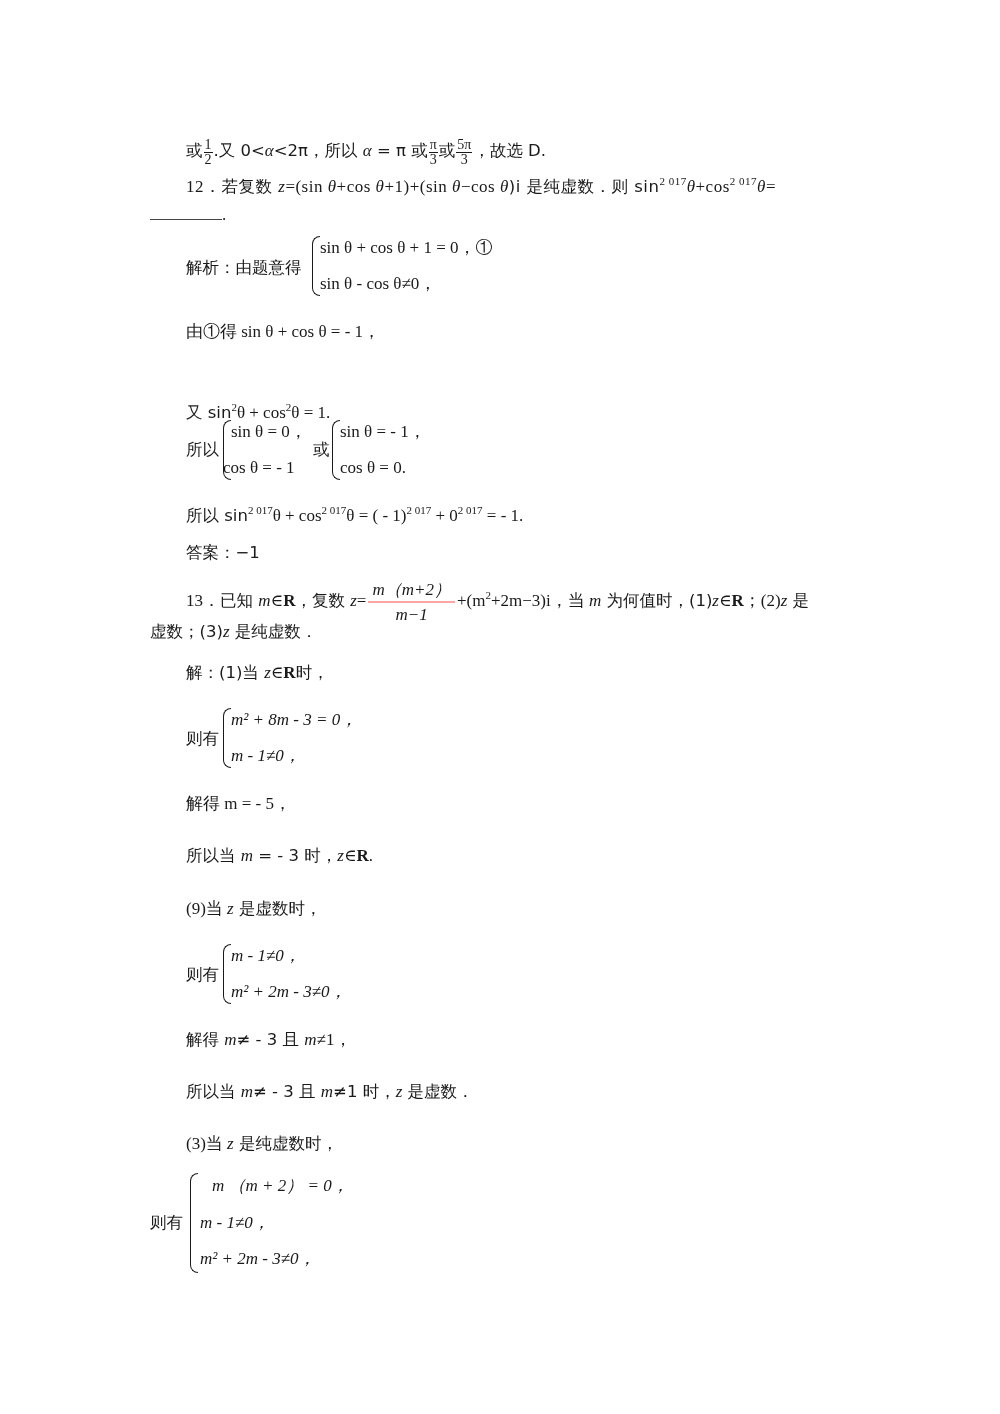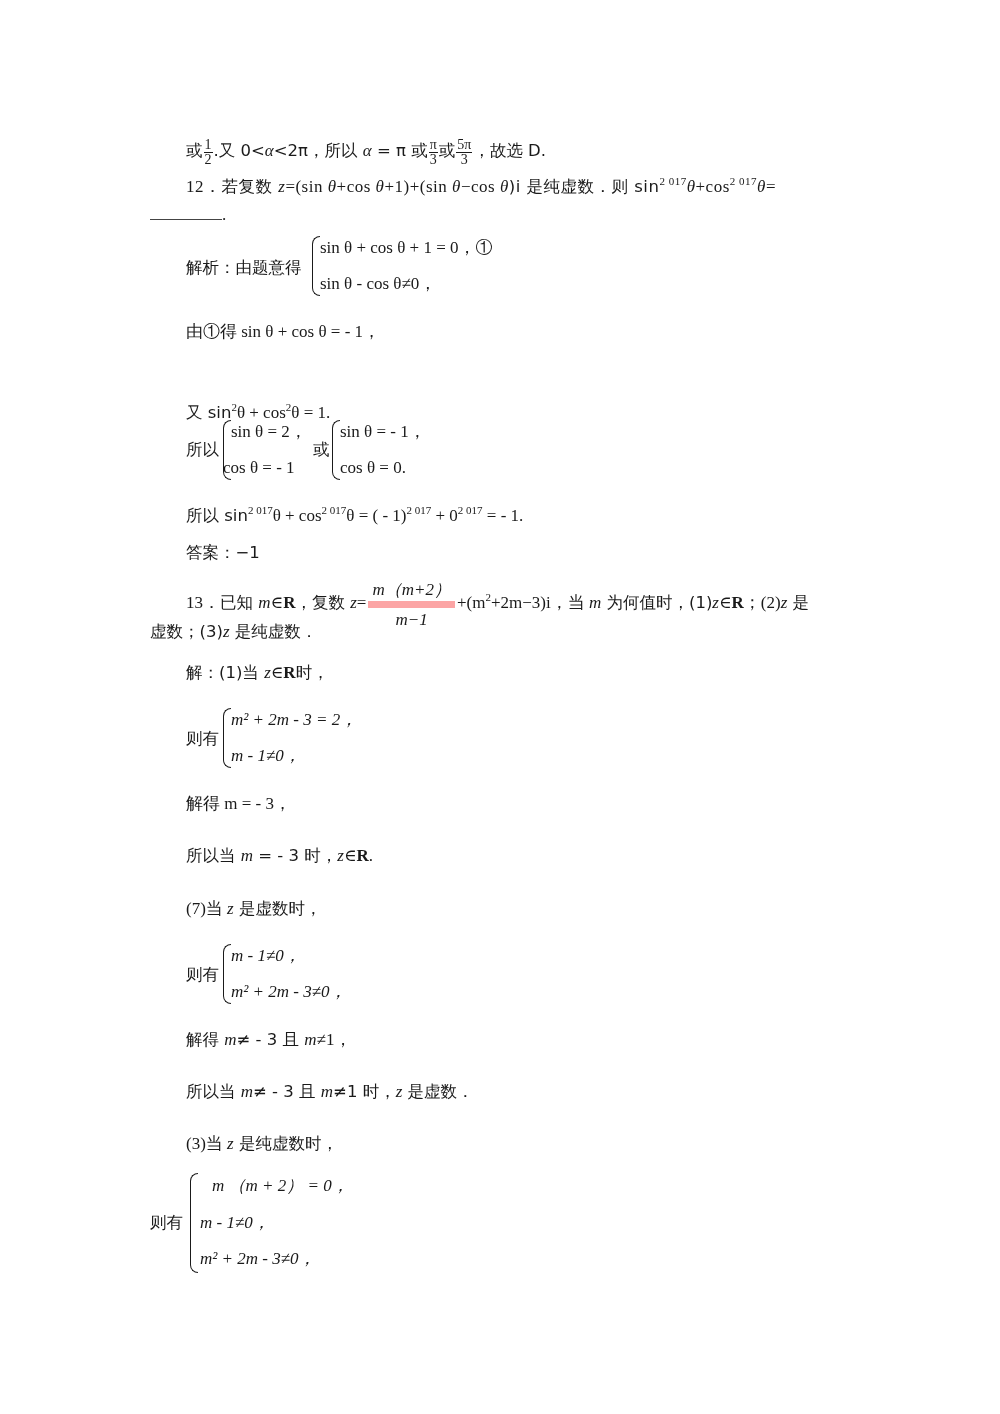--- a/index.html
+++ b/index.html
@@ -8,21 +8,21 @@
   .ln { position:absolute; white-space:nowrap; font-size:17px; line-height:20px; }
   .cj { font-family:"DejaVu Sans","Liberation Sans",sans-serif; font-size:16.5px; }
   .i { font-style:italic; }
   .b { font-weight:bold; }
   sup { font-size:11px; vertical-align:7px; line-height:0; }
   .frac { display:inline-block; vertical-align:middle; text-align:center; line-height:1; margin:0 1px; }
   .frac .num { display:block; font-size:14px; padding:0 1px; }
   .frac .den { display:block; font-size:14px; border-top:1px solid #1a1a1a; padding:0 1px; }
   .bigfrac { display:inline-block; vertical-align:middle; text-align:center; line-height:1.15; margin:0 2px; }
   .bigfrac .num { display:block; font-size:17px; padding:0 4px 1px; }
-  .bigfrac .den { display:block; font-size:17px; border-top:7px solid #fca5a5; padding:2px 4px 0; }
+  .bigfrac .den { display:block; font-size:17px; border-top:2px solid #fca5a5; padding:2px 4px 0; }
   .brace { position:absolute; border:1.6px solid #1a1a1a; border-right:none; width:7px; border-radius:8px 0 0 8px; }
   .blank { display:inline-block; width:72px; border-bottom:1.5px solid #444; height:14px; vertical-align:baseline; }
 </style>
 </head>
 <body>
 
 <div class="ln" style="left:186px; top:138px;">
   <span class="cj">或</span><span class="frac"><span class="num">1</span><span class="den">2</span></span><span class="cj">.又 0&lt;</span><span class="i">α</span><span class="cj">&lt;2π，所以 </span><span class="i">α</span><span class="cj"> = π 或</span><span class="frac"><span class="num">π</span><span class="den">3</span></span><span class="cj">或</span><span class="frac"><span class="num">5π</span><span class="den">3</span></span><span class="cj">，故选 D.</span>
 </div>
 
@@ -39,21 +39,21 @@
 <div class="ln" style="left:320px; top:274px;">sin θ - cos θ≠0，</div>
 
 <div class="ln" style="left:186px; top:322px;">由①得 sin θ + cos θ = - 1，</div>
 
 <div class="ln" style="left:186px; top:374px;margin-top:29px;">
   <span class="cj">又 sin</span><sup>2</sup><span>θ + cos</span><sup>2</sup><span>θ = 1.</span>
 </div>
 
 <div class="ln cj" style="left:186px; top:440px;">所以</div>
 <div class="brace" style="left:223px; top:420px; height:58px;"></div>
-<div class="ln" style="left:231px; top:422px;">sin θ = 2，</div>
+<div class="ln" style="left:231px; top:422px;">sin θ = 0，</div>
 <div class="ln" style="left:223px; top:458px;">cos θ = - 1</div>
 <div class="ln cj" style="left:313px; top:440px;">或</div>
 <div class="brace" style="left:332px; top:420px; height:58px;"></div>
 <div class="ln" style="left:340px; top:422px;">sin θ = - 1，</div>
 <div class="ln" style="left:340px; top:458px;">cos θ = 0.</div>
 
 <div class="ln" style="left:186px; top:506px;">
   <span class="cj">所以 sin</span><sup>2 017</sup><span>θ + cos</span><sup>2 017</sup><span>θ = ( - 1)</span><sup>2 017</sup><span> + 0</span><sup>2 017</sup><span> = - 1.</span>
 </div>
 
@@ -64,31 +64,31 @@
 </div>
 <div class="ln" style="left:150px; top:622px;">
   <span class="cj">虚数；(3)</span><span class="i">z</span><span class="cj"> 是纯虚数．</span>
 </div>
 
 <div class="ln" style="left:186px; top:663px;">
   <span class="cj">解：(1)当 </span><span class="i">z</span><span>∈</span><span class="b">R</span><span class="cj">时，</span>
 </div>
 <div class="ln cj" style="left:186px; top:729px;">则有</div>
 <div class="brace" style="left:223px; top:708px; height:58px;"></div>
-<div class="ln i" style="left:231px; top:710px;">m² + 2m - 3 = 2，</div>
+<div class="ln i" style="left:231px; top:710px;">m² + 8m - 3 = 0，</div>
 <div class="ln i" style="left:231px; top:746px;">m - 1≠0，</div>
 
-<div class="ln" style="left:186px; top:794px;">解得 m = - 3，</div>
+<div class="ln" style="left:186px; top:794px;">解得 m = - 5，</div>
 
 <div class="ln" style="left:186px; top:846px;">
   <span class="cj">所以当 </span><span class="i">m</span><span class="cj"> = - 3 时，</span><span class="i">z</span><span>∈</span><span class="b">R</span><span>.</span>
 </div>
 
 <div class="ln" style="left:186px; top:899px;">
-  <span>(7)当 </span><span class="i">z</span><span class="cj"> 是虚数时，</span>
+  <span>(9)当 </span><span class="i">z</span><span class="cj"> 是虚数时，</span>
 </div>
 <div class="ln cj" style="left:186px; top:965px;">则有</div>
 <div class="brace" style="left:223px; top:944px; height:58px;"></div>
 <div class="ln i" style="left:231px; top:946px;">m - 1≠0，</div>
 <div class="ln i" style="left:231px; top:982px;">m² + 2m - 3≠0，</div>
 
 <div class="ln" style="left:186px; top:1030px;">
   <span class="cj">解得 </span><span class="i">m</span><span class="cj">≠ - 3 且 </span><span class="i">m</span><span>≠1，</span>
 </div>
 

